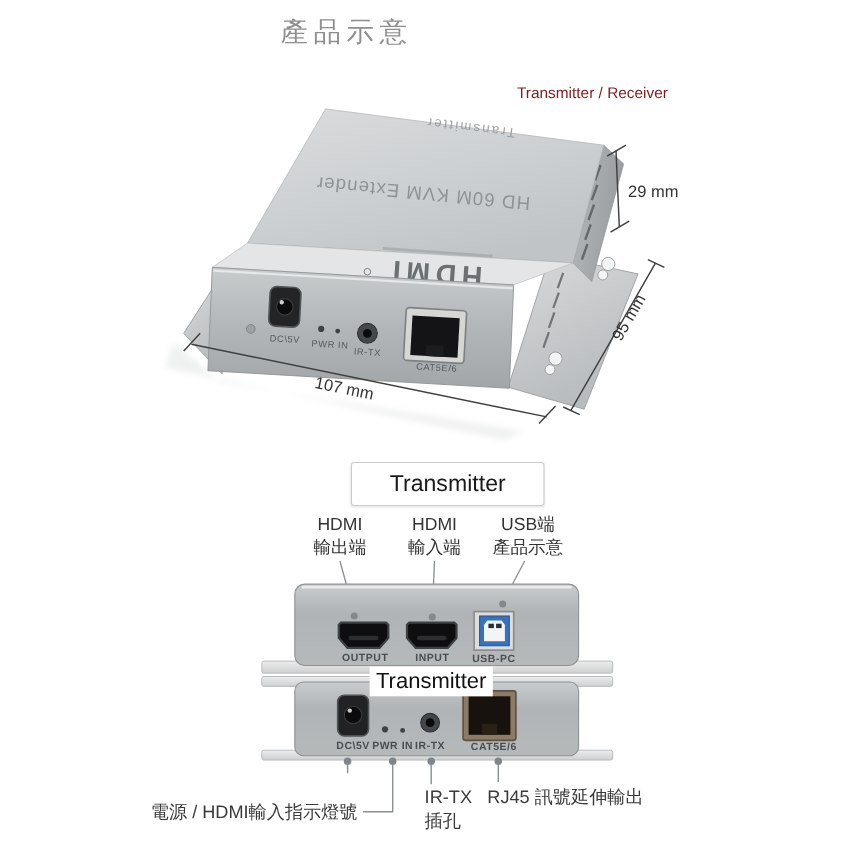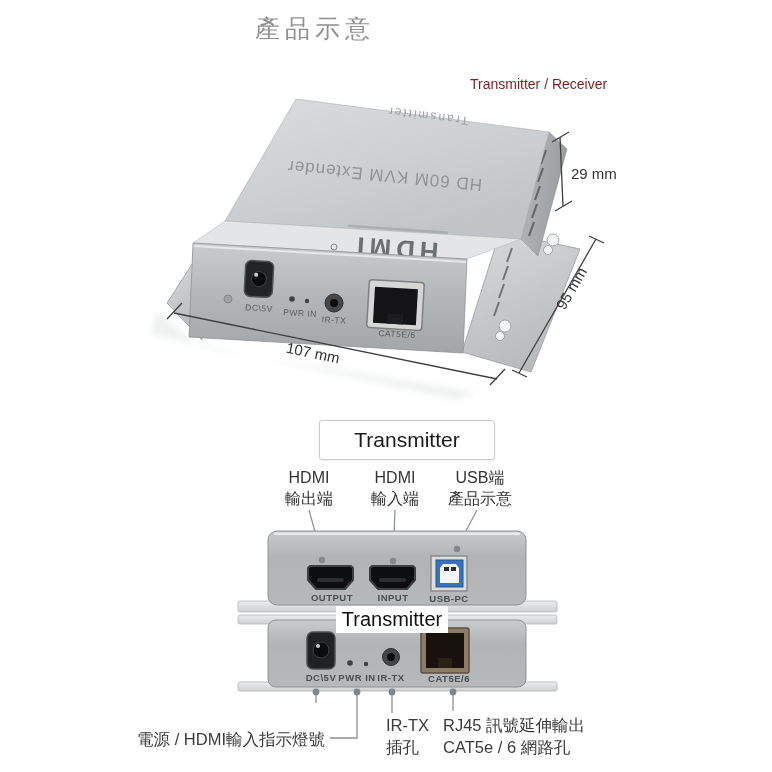--- a/index.html
+++ b/index.html
@@ -257,16 +257,15 @@
 
   <div class="abs tx-plain">Transmitter</div>
 
   <div class="abs blabel lab-pwr">電源 / HDMI輸入指示燈號</div>
   <div class="abs blabel lab-ir">
     <div>IR-TX</div>
     <div>插孔</div>
   </div>
   <div class="abs blabel lab-rj">
     <div>RJ45 訊號延伸輸出</div>
-    <div>CAT5e / 6 網路孔</div>
   </div>
 
 </div>
 
 </body></html>

